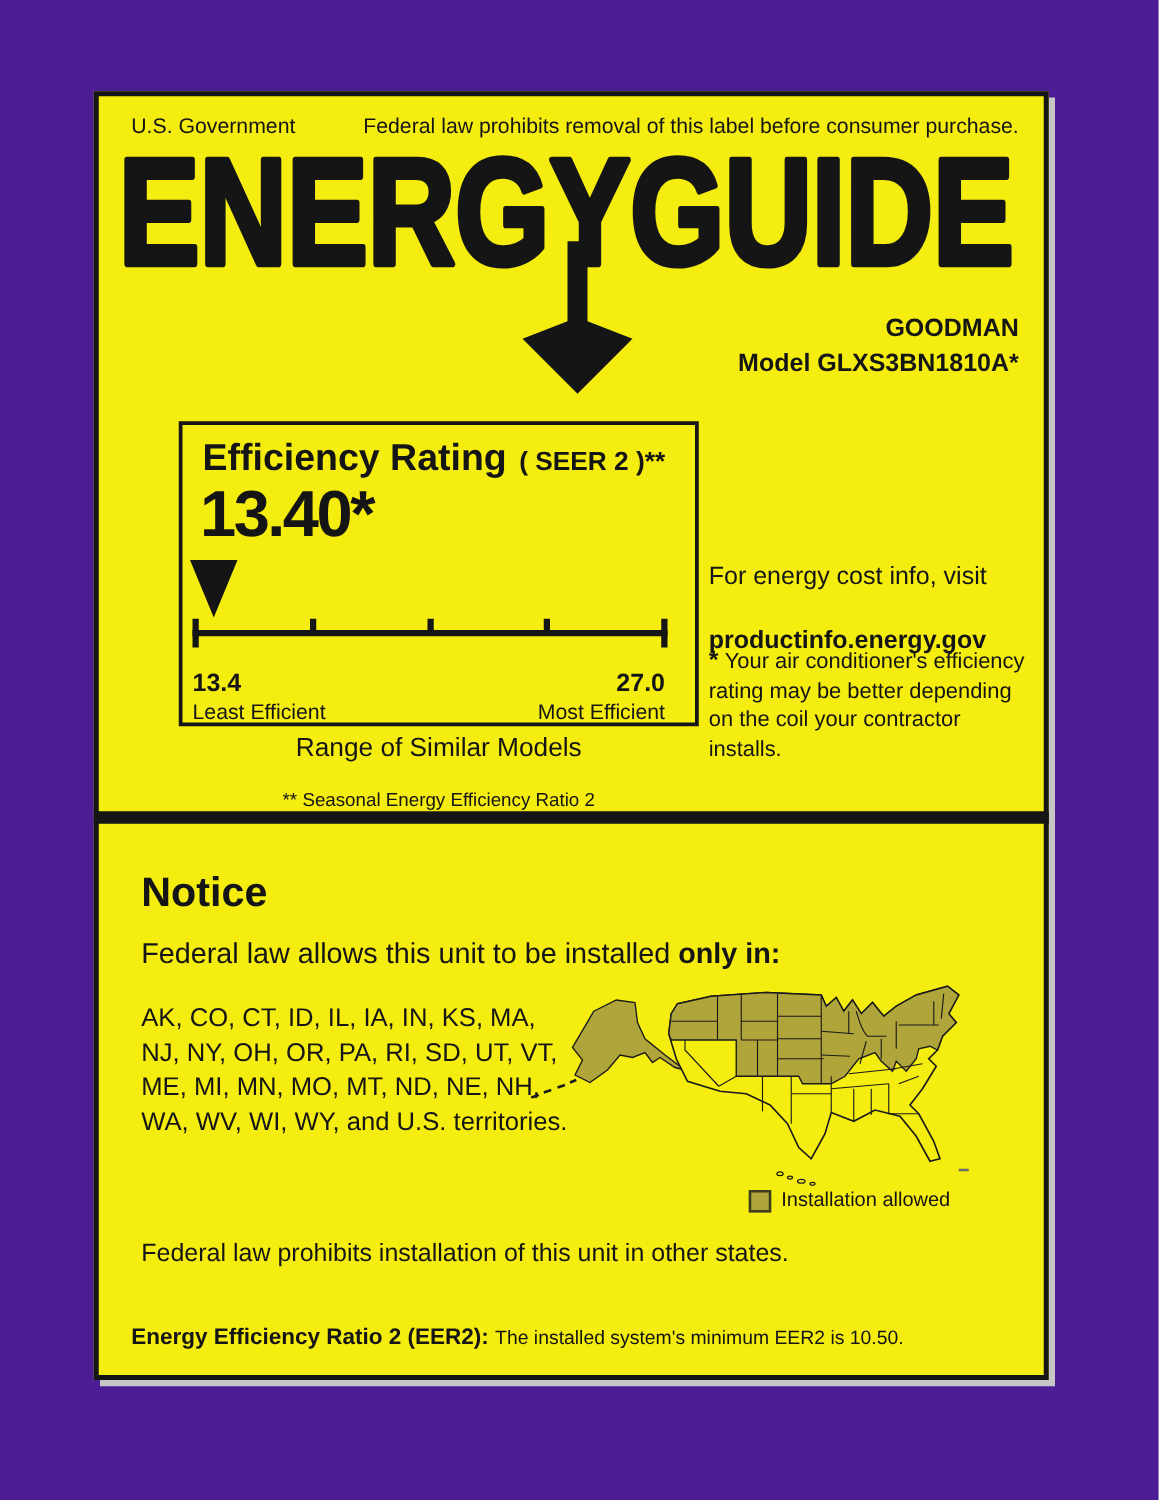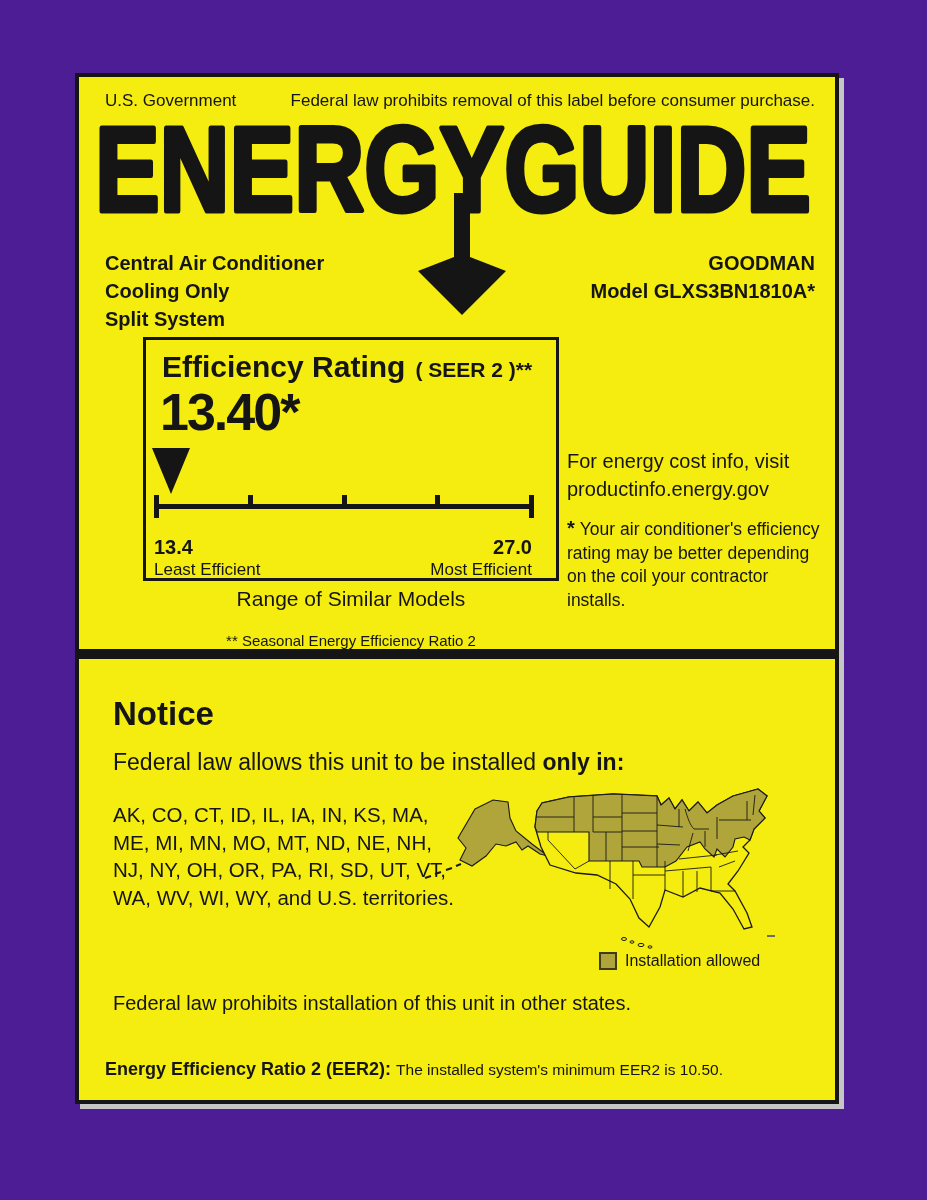--- a/index.html
+++ b/index.html
@@ -32,21 +32,21 @@
   .tick{position:absolute;top:3px;width:5px;height:10px;background:#151515;}
   .t1{left:94px;} .t2{left:188px;} .t3{left:281px;}
   .min-val{left:8px;top:196px;font-size:20px;font-weight:bold;}
   .max-val{right:24px;top:196px;font-size:20px;font-weight:bold;}
   .min-lab{left:8px;top:220px;font-size:17px;}
   .max-lab{right:24px;top:220px;font-size:17px;}
   .eff-caption{left:0;top:247px;width:100%;text-align:center;font-size:21px;}
   .eff-footnote{left:0;top:292px;width:100%;text-align:center;font-size:15px;}
   
   .energy-info{left:488px;top:370px;font-size:20px;line-height:28px;}
-  .energy-info .url{font-weight:normal;}
+  .energy-info .url{font-weight:bold;margin-top:23px;}
   .coil-note{left:488px;top:440px;width:264px;font-size:17.5px;line-height:23.5px;}
   .coil-note .star{font-weight:bold;font-size:20px;margin-right:5px;}
   
   .divider{left:-4px;right:-4px;top:572px;height:10px;background:#151515;}
   
   .notice-heading{left:34px;top:618px;font-size:33px;font-weight:bold;}
   .allows{left:34px;top:672px;font-size:23px;}
   .allows b{font-weight:bold;}
   .states{left:34px;top:724px;font-size:20.5px;line-height:27.5px;}
   .map-svg{left:338px;top:710px;}
@@ -69,25 +69,20 @@
 
     <svg class="abs logo-svg" width="724" height="102" viewBox="0 0 724 102">
       <text x="2" y="94" font-family="Liberation Sans, DejaVu Sans, sans-serif" font-size="121" font-weight="bold" fill="#151515" stroke="#151515" stroke-width="5" stroke-linejoin="round" paint-order="stroke" textLength="716" lengthAdjust="spacingAndGlyphs">ENERGYGUIDE</text>
     </svg>
 
     <svg class="abs arrow-svg" width="88" height="122" viewBox="0 0 88 122">
       <rect x="36" y="0" width="16" height="66" fill="#151515"></rect>
       <polygon points="0,78 36,64 52,64 88,78 44,122" fill="#151515"></polygon>
     </svg>
 
-    <div class="abs product">
-      <div>Central Air Conditioner</div>
-      <div>Cooling Only</div>
-      <div>Split System</div>
-    </div>
 
     <div class="abs brand">
       <div>GOODMAN</div>
       <div>Model GLXS3BN1810A*</div>
     </div>
 
     <div class="abs effbox">
       <div class="abs eff-title">
         <span>Efficiency Rating</span><span class="eff-suffix">( SEER 2 )**</span>
       </div>
@@ -124,22 +119,22 @@
     <div class="abs divider"></div>
 
     <div class="abs notice-heading">Notice</div>
 
     <div class="abs allows">
       <span>Federal law allows this unit to be installed </span><b>only in:</b>
     </div>
 
     <div class="abs states">
       <div>AK, CO, CT, ID, IL, IA, IN, KS, MA,</div>
+      <div>NJ, NY, OH, OR, PA, RI, SD, UT, VT,</div>
       <div>ME, MI, MN, MO, MT, ND, NE, NH,</div>
-      <div>NJ, NY, OH, OR, PA, RI, SD, UT, VT,</div>
       <div>WA, WV, WI, WY, and U.S. territories.</div>
     </div>
 
     <svg class="abs map-svg" width="368" height="168" viewBox="0 0 368 168">
 
       <path d="M58,22 L76,13 L91,15 L93,31 L99,44 L115,57 L131,69 L123,67 L111,59 L105,63 L99,55 L89,59 L79,57 L69,69 L55,79 L43,73 L49,61 L41,51 Z" fill="#AFA53A" stroke="#1a1a1a" stroke-width="1.1"></path>
       <path d="M8,91 l6,-2 M18,87 l6,-2 M29,83 l6,-2 M39,79 l5,-2" fill="none" stroke="#1a1a1a" stroke-width="2"></path>
 
       <path d="M125,16 L152,10 L196,7 L240,9 L244,18 L252,11 L258,22 L265,13 L272,24 L281,15 L290,26 L300,18 L316,9 L341,2 L350,9 L342,24 L348,31 L337,42 L333,53 L326,60 L332,66 L321,84 L311,97 L318,104 L330,126 L335,140 L327,142 L316,122 L303,106 L283,101 L266,110 L248,103 L243,120 L232,140 L222,131 L213,112 L199,97 L180,88 L159,86 L133,78 L124,60 L118,40 L120,24 Z" fill="#F5EC10" stroke="#1a1a1a" stroke-width="1.3"></path>
 

